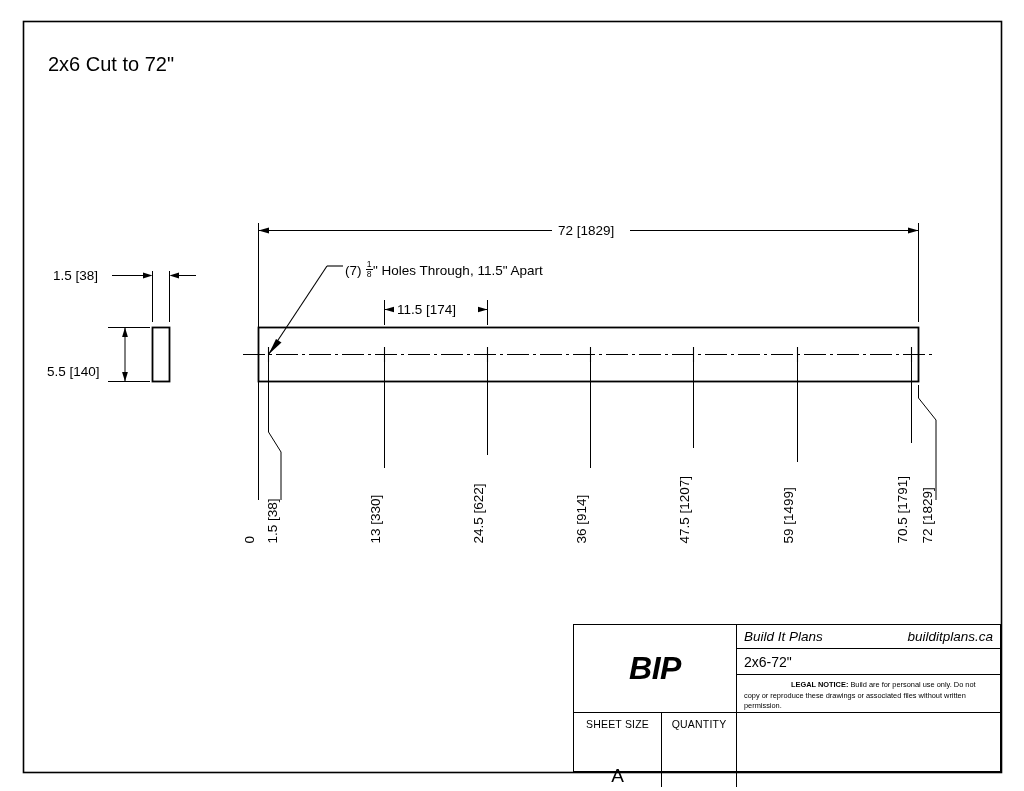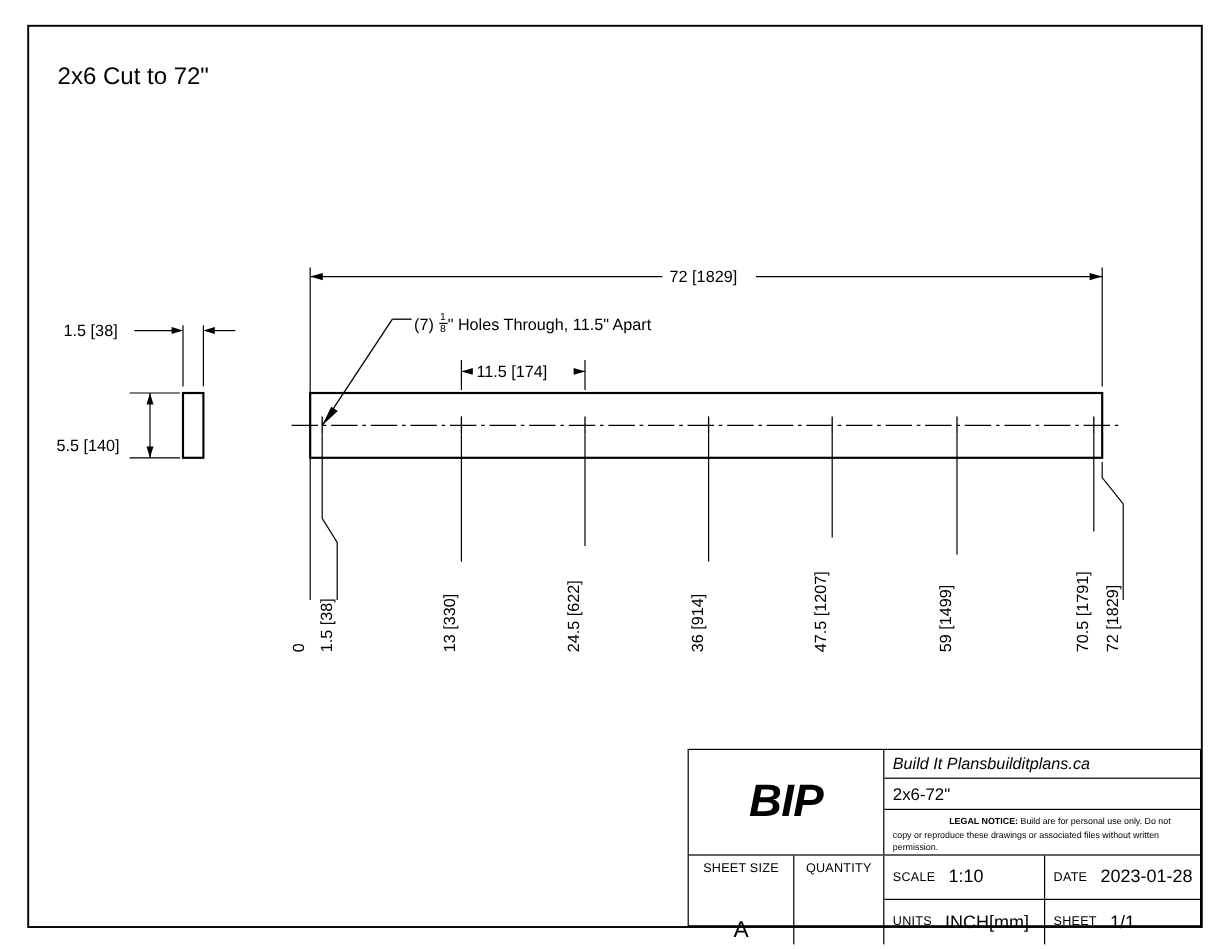--- a/index.html
+++ b/index.html
@@ -89,33 +89,34 @@
     border-right: 1.6px solid #000;
     display: flex;
     align-items: center;
     justify-content: center;
     box-sizing: border-box;
   }
   .tb-logo-text {
     font-family: "Liberation Sans", sans-serif;
     font-weight: bold;
     font-style: italic;
-    font-size: 38px;
+    font-size: 32px;
     letter-spacing: -0.5px;
   }
   .tb-upper-right {
     flex: 1;
     display: flex;
     flex-direction: column;
   }
   .tb-company {
     height: 24px;
     border-bottom: 1.3px solid #000;
     display: flex;
     align-items: center;
+    justify-content: space-between;
     padding: 0 7px;
     box-sizing: border-box;
     font-style: italic;
     font-size: 13.5px;
   }
   .tb-part {
     height: 26px;
     display: flex;
     align-items: center;
     padding: 0 7px;
@@ -313,39 +314,17 @@
 
     <div class="tb-lower">
       <div class="tb-sheetsize">
         <span class="tb-sub-label">SHEET SIZE</span>
         <span class="tb-sub-value">A</span>
       </div>
       <div class="tb-qty">
         <span class="tb-sub-label">QUANTITY</span>
         <span class="tb-sub-value"></span>
       </div>
-      <div class="tb-grid">
-        <div class="tb-grid-row top">
-          <div class="tb-cell left">
-            <span class="tb-key">SCALE</span>
-            <span class="tb-val">1:10</span>
-          </div>
-          <div class="tb-cell right">
-            <span class="tb-key">DATE</span>
-            <span class="tb-val">2023-01-28</span>
-          </div>
-        </div>
-        <div class="tb-grid-row">
-          <div class="tb-cell left">
-            <span class="tb-key">UNITS</span>
-            <span class="tb-val">INCH[mm]</span>
-          </div>
-          <div class="tb-cell right">
-            <span class="tb-key">SHEET</span>
-            <span class="tb-val">1/1</span>
-          </div>
-        </div>
-      </div>
     </div>
 
   </div>
 
 </div>
 
 </body></html>

